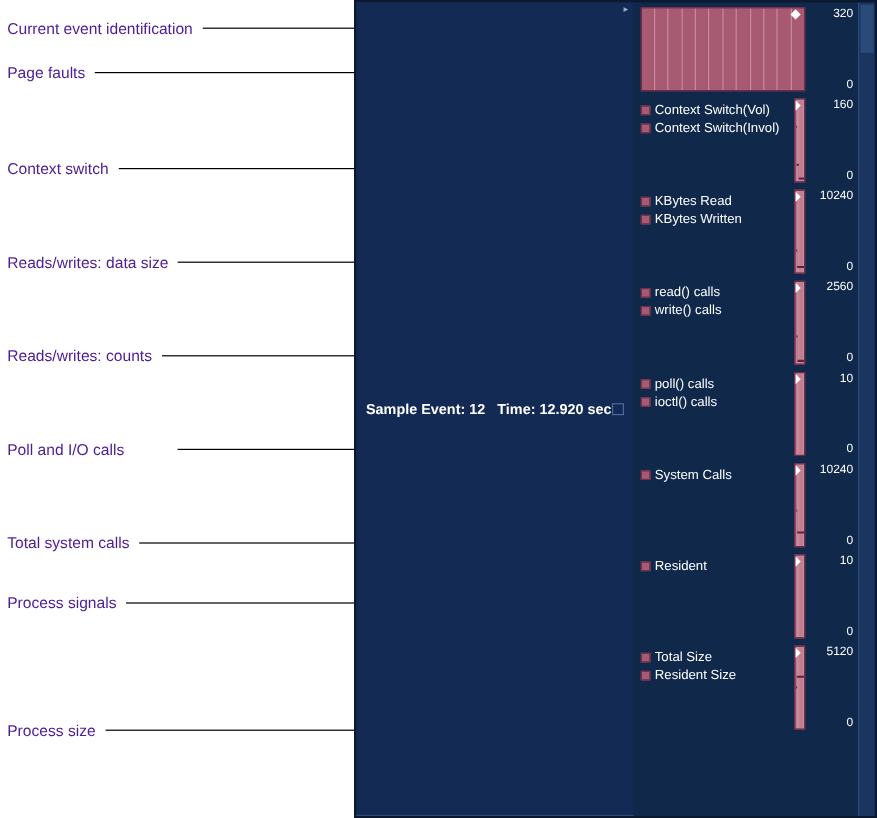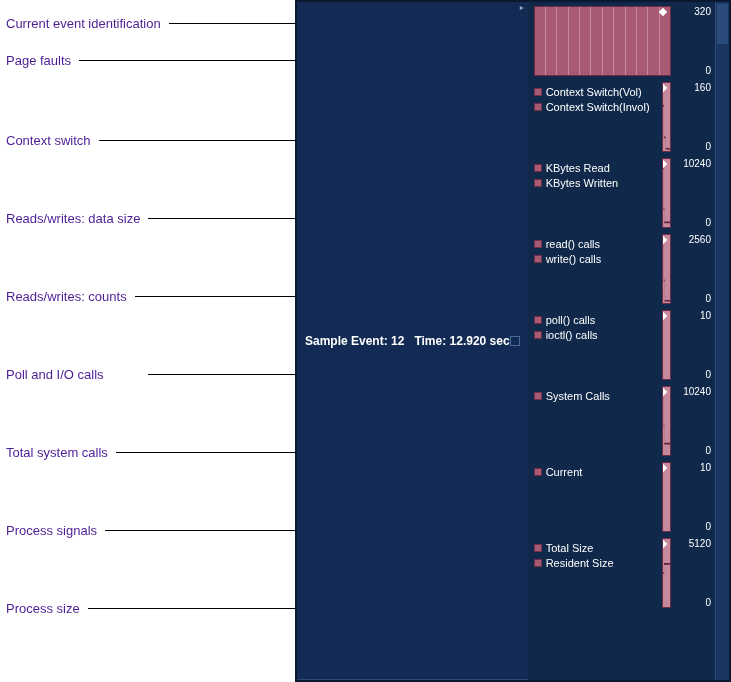--- a/index.html
+++ b/index.html
@@ -182,21 +182,21 @@
         <span class="line"></span>
       </div>
       <div class="annot" style="top: 366px; gap: 36px;">
         <span class="label">Poll and I/O calls</span>
         <span class="line"></span>
       </div>
       <div class="annot" style="top: 444px;">
         <span class="label">Total system calls</span>
         <span class="line"></span>
       </div>
-      <div class="annot" style="top: 522px;">
+      <div class="annot" style="top: 494px;">
         <span class="label">Process signals</span>
         <span class="line"></span>
       </div>
       <div class="annot" style="top: 600px;">
         <span class="label">Process size</span>
         <span class="line"></span>
       </div>
     </div>
 
   <div class="panel">
@@ -426,21 +426,21 @@
             <div class="yaxis">
               <div>10240</div>
               <div>0</div>
             </div>
           </div>
         </div>
         <div class="metric-row">
           <div class="metric-labels">
             <div class="metric-label">
               <span class="swatch"></span>
-              <span>Current</span>
+              <span>Resident</span>
             </div>
           </div>
           <div class="chart-wrap">
             <div class="chart">
               <div class="grid">
                 <div></div>
                 <div></div>
                 <div></div>
                 <div></div>
                 <div></div>

